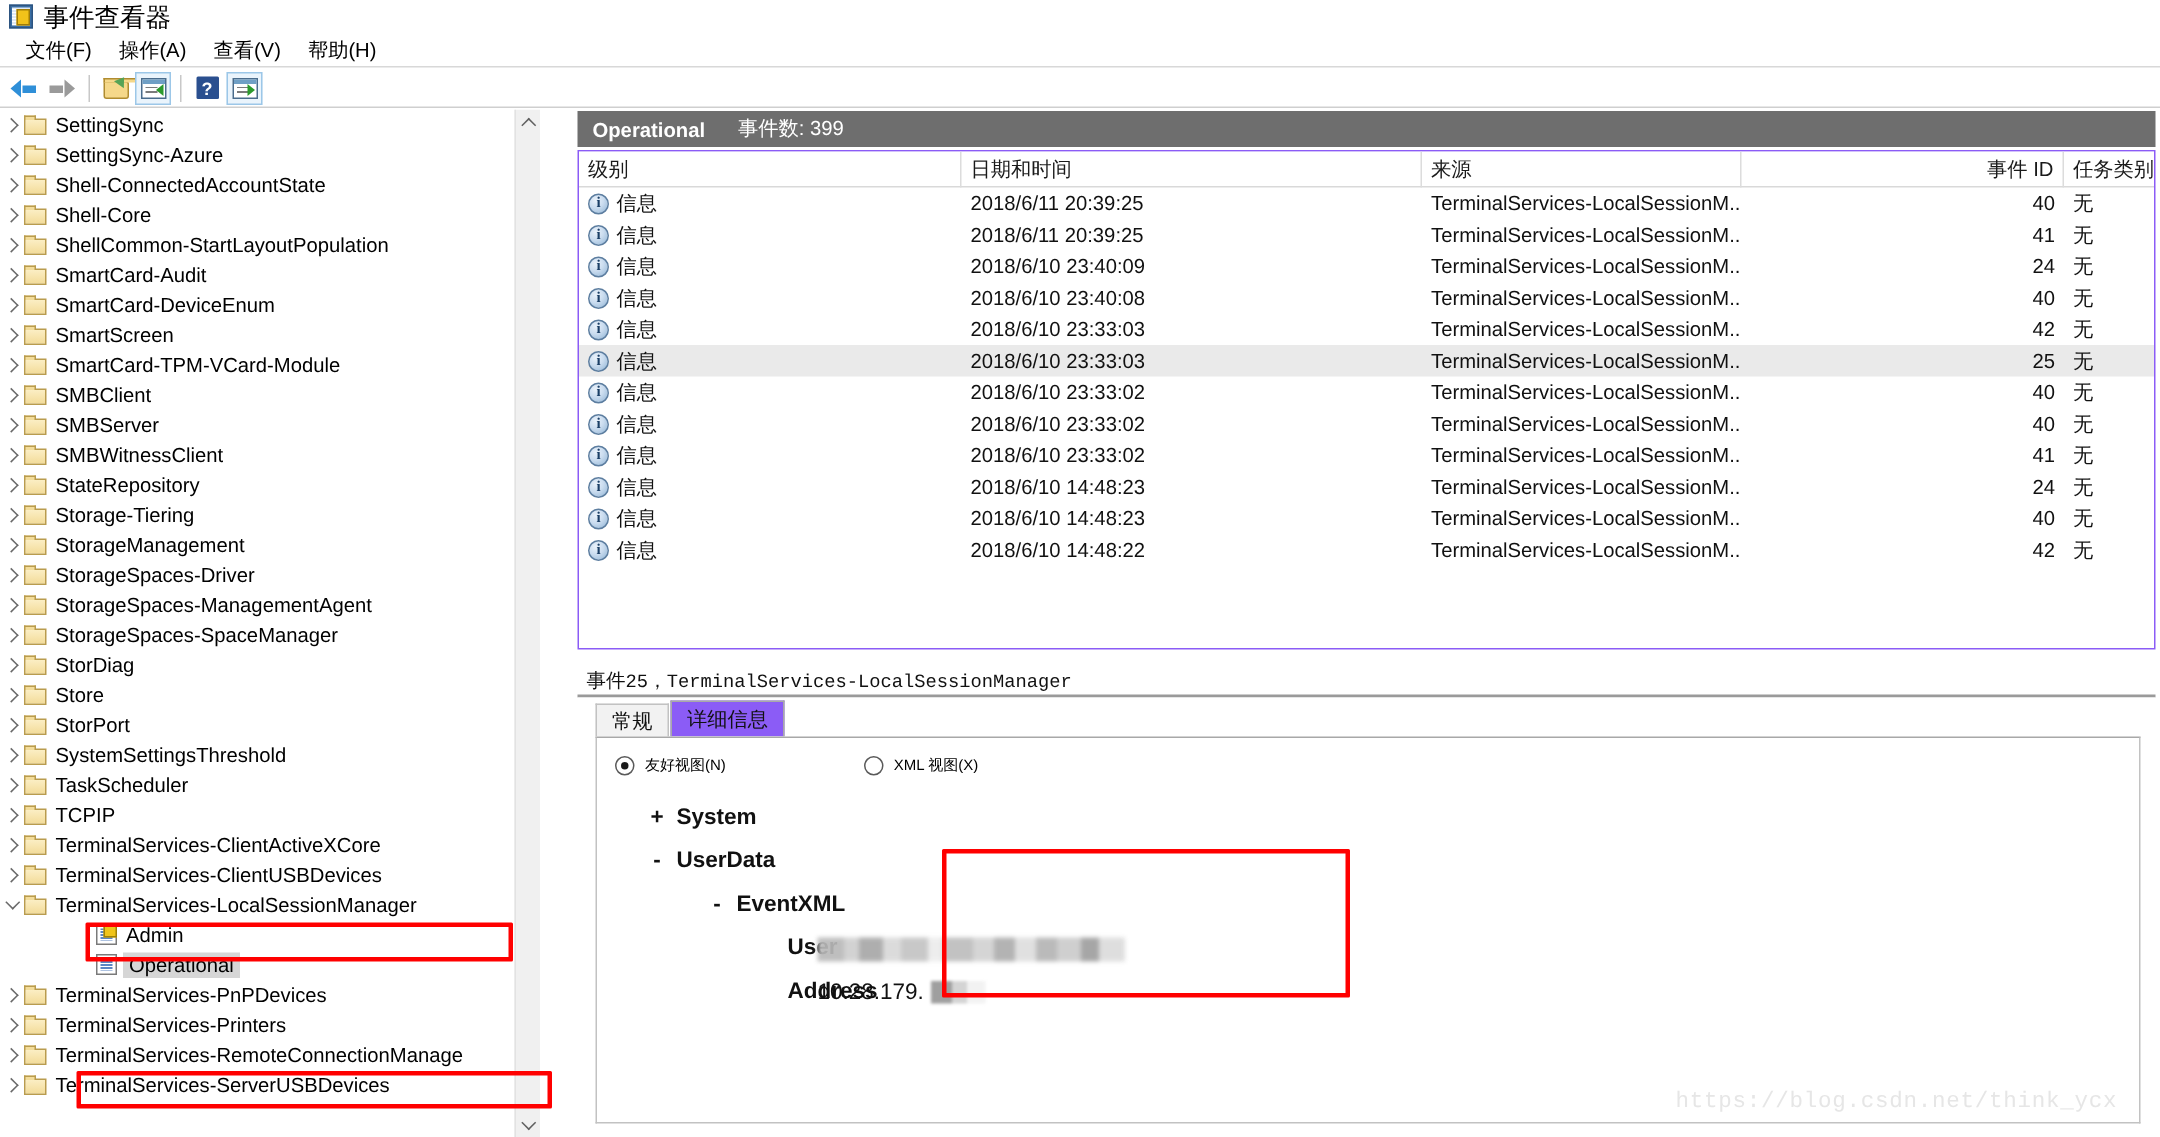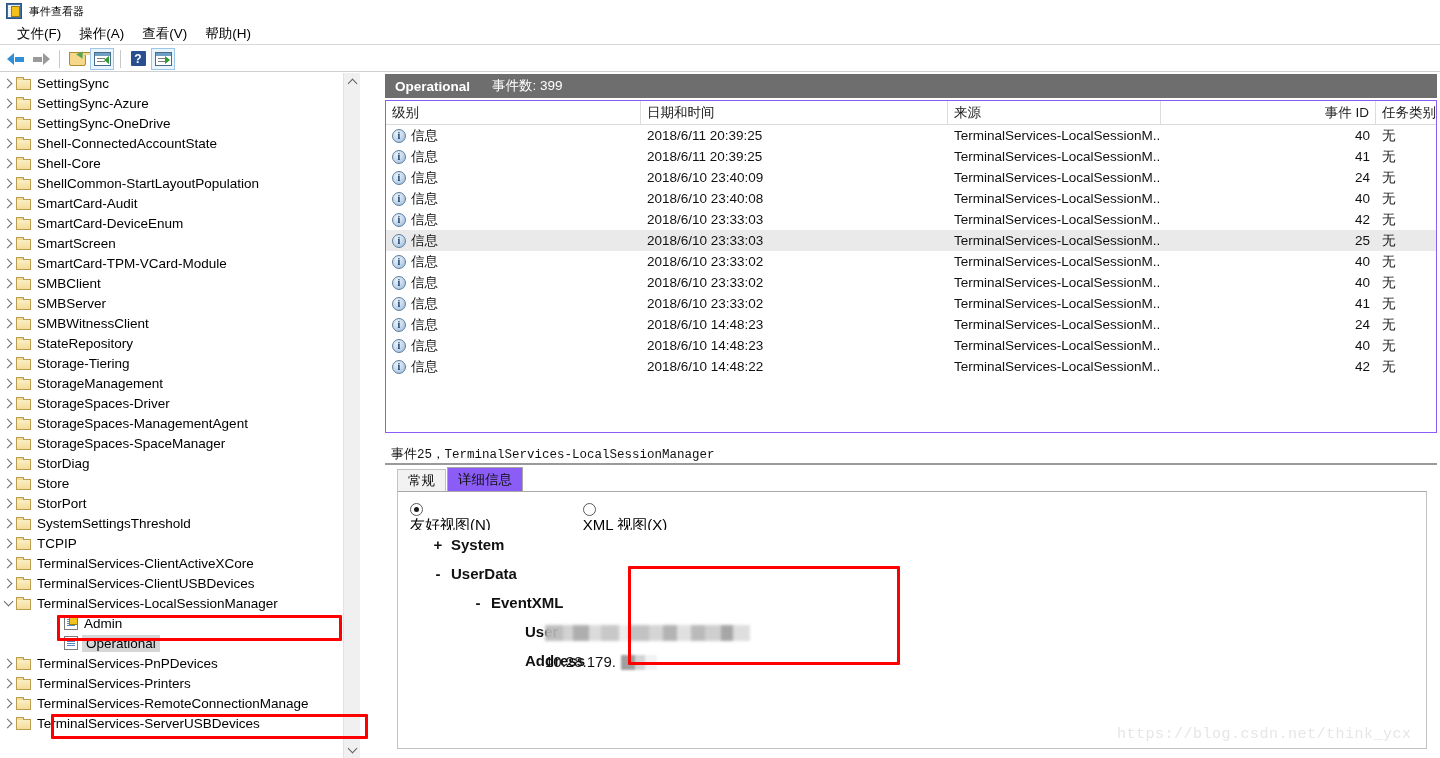--- a/index.html
+++ b/index.html
@@ -30,21 +30,21 @@
   .titlebar .tb-icon::before {
     content: ""; position: absolute; left: 1px; top: 1px;
     width: 12px; height: 12px;
     background: repeating-linear-gradient(to bottom, #dfe9f4 0px, #dfe9f4 1px, #ffffff 1px, #ffffff 2px);
   }
   .titlebar .tb-icon::after {
     content: ""; position: absolute; right: 1px; bottom: 1px;
     width: 7px; height: 9px; background: #f2c21a;
     border: 1px solid #a07c06;
   }
-  .titlebar .tb-title { font-size: 11px; color: #000; font-weight: 400; }
+  .titlebar .tb-title { font-size: 17px; color: #000; font-weight: 400; }
 
   
   .menubar {
     position: absolute; left: 0; top: 23px; width: 1440px; height: 22px;
     background: #ffffff;
     display: flex; align-items: center; padding-left: 8px;
     border-bottom: 1px solid #d8d8d8;
   }
   .menubar .mi {
     padding: 2px 9px; font-size: 13.5px; color: #000; cursor: default;
@@ -275,21 +275,21 @@
     height: 22px; padding: 0 10px; display: flex; align-items: center;
     font-size: 13.5px; color: #111; border: 1px solid #c2c2c2; border-bottom: none;
     background: #f2f2f2; margin-right: 1px;
   }
   .tab.active { background: #8b5cf6; height: 24px; border-color: #a8a8a8; }
   .tabbody {
     position: absolute; left: 12px; top: 46px; width: 1030px; height: 258px;
     border: 1px solid #c2c2c2; border-top: 1px solid #a8a8a8; background: #ffffff;
   }
   .radiorow { display: flex; align-items: center; padding: 11px 0 0 12px; gap: 0; }
-  .radio-item { display: flex; align-items: flex-start; font-size: 15px; flex-direction: column; }
+  .radio-item { display: flex; align-items: flex-end; font-size: 10px; }
   .radio-item.second { margin-left: 92px; }
   .rb {
     width: 13px; height: 13px; border-radius: 50%; border: 1px solid #5a5a5a;
     background: #fff; margin-right: 7px; position: relative; flex: 0 0 13px;
   }
   .rb.on::after {
     content: ""; position: absolute; left: 3px; top: 3px; width: 5px; height: 5px;
     border-radius: 50%; background: #1a1a1a;
   }
   .xmlbox {
@@ -416,30 +416,20 @@
             <span class="label">SettingSync-Azure</span>
           </div>
           <div class="tree-row">
             <span class="expander">
               <span class="chev"></span>
             </span>
             <span class="ico-tfolder">
               <span class="body"></span>
               <span class="lip"></span>
             </span>
-            <span class="label">SettingSync-OneDrive</span>
-          </div>
-          <div class="tree-row">
-            <span class="expander">
-              <span class="chev"></span>
-            </span>
-            <span class="ico-tfolder">
-              <span class="body"></span>
-              <span class="lip"></span>
-            </span>
             <span class="label">Shell-ConnectedAccountState</span>
           </div>
           <div class="tree-row">
             <span class="expander">
               <span class="chev"></span>
             </span>
             <span class="ico-tfolder">
               <span class="body"></span>
               <span class="lip"></span>
             </span>
@@ -617,20 +607,30 @@
           </div>
           <div class="tree-row">
             <span class="expander">
               <span class="chev"></span>
             </span>
             <span class="ico-tfolder">
               <span class="body"></span>
               <span class="lip"></span>
             </span>
             <span class="label">SystemSettingsThreshold</span>
+          </div>
+          <div class="tree-row">
+            <span class="expander">
+              <span class="chev"></span>
+            </span>
+            <span class="ico-tfolder">
+              <span class="body"></span>
+              <span class="lip"></span>
+            </span>
+            <span class="label">TaskScheduler</span>
           </div>
           <div class="tree-row">
             <span class="expander">
               <span class="chev"></span>
             </span>
             <span class="ico-tfolder">
               <span class="body"></span>
               <span class="lip"></span>
             </span>
             <span class="label">TCPIP</span>

